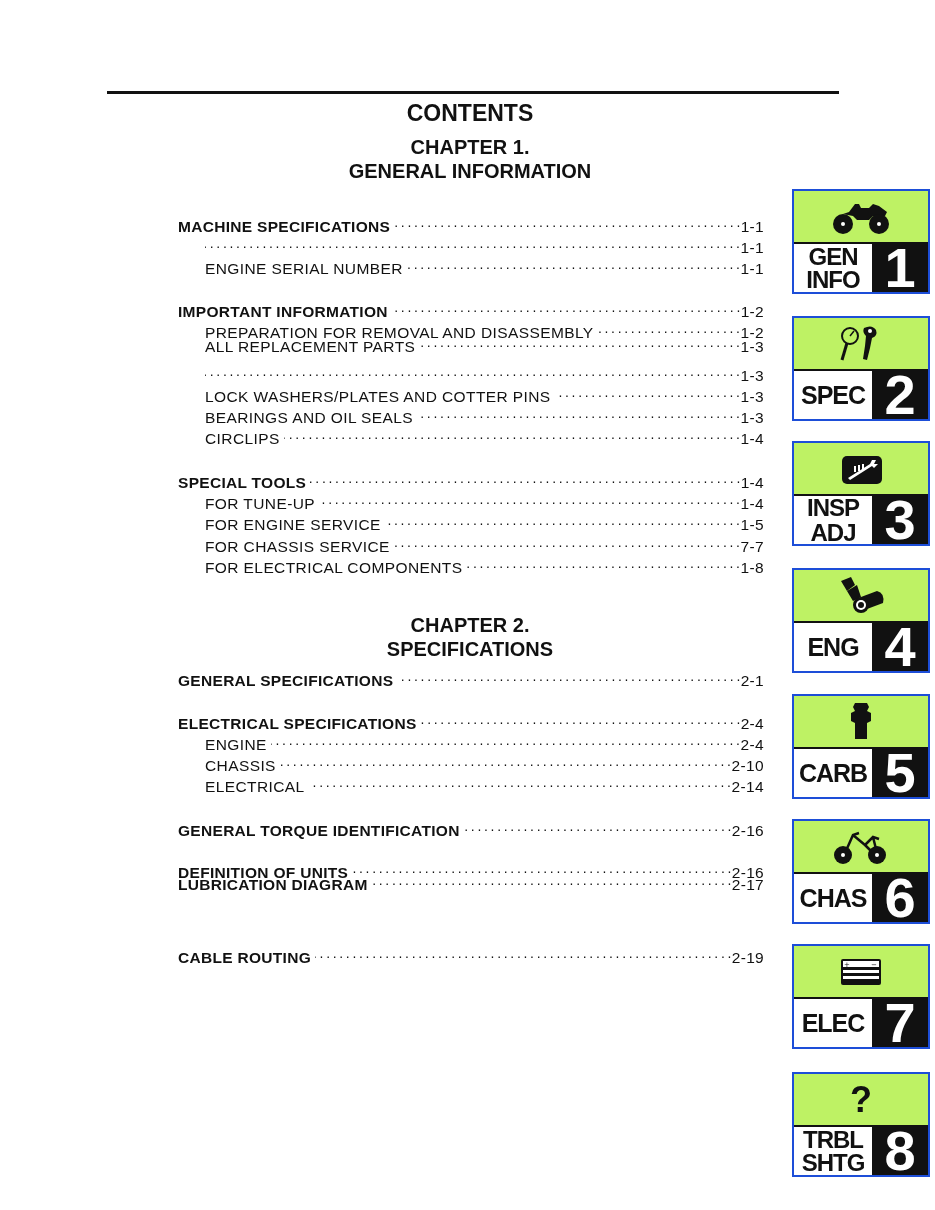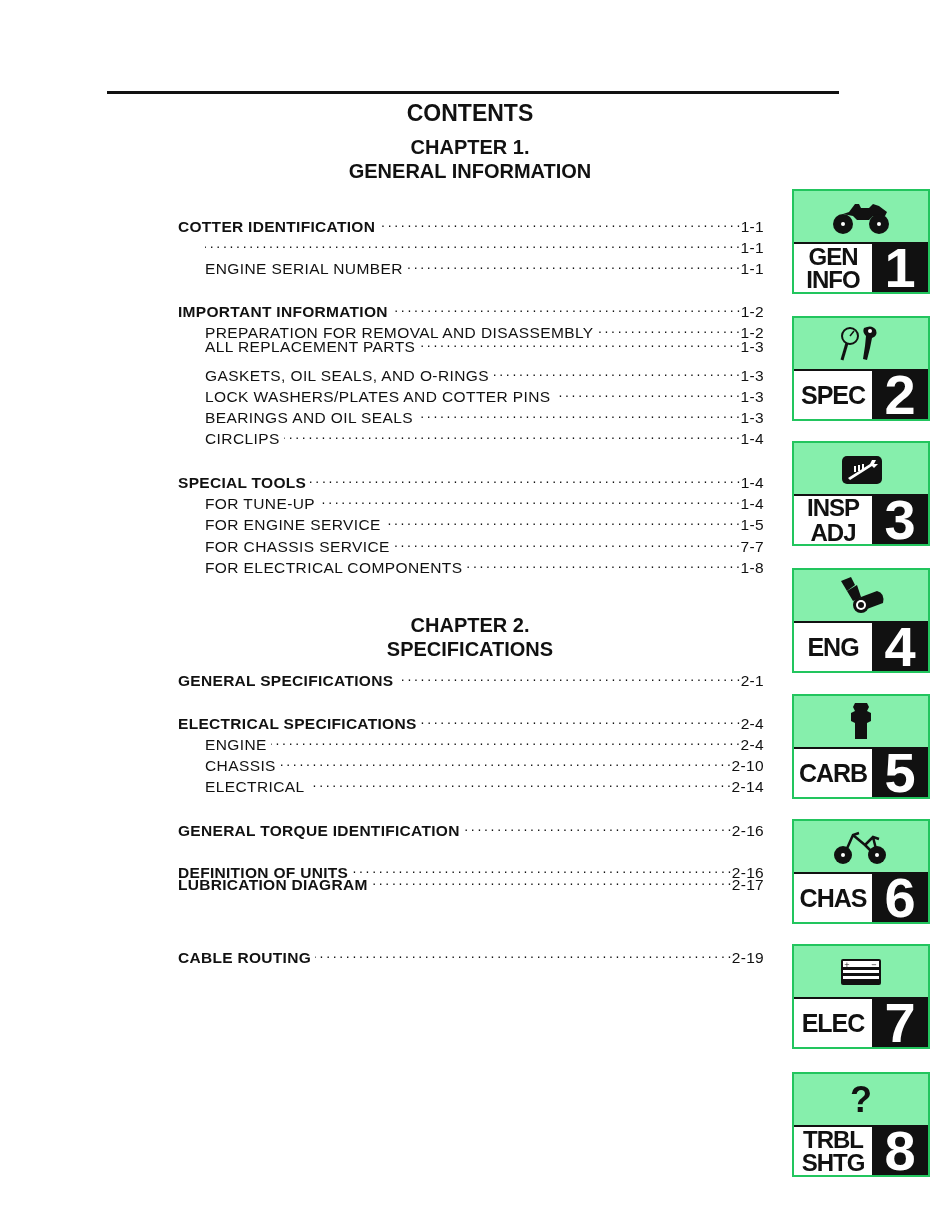--- a/index.html
+++ b/index.html
@@ -16,21 +16,21 @@
   .toc-row { position: absolute; left: 178px; width: 586px; height: 20px; display: flex;
              align-items: baseline; font-size: 15.5px; line-height: 20px; white-space: nowrap; }
   .toc-row.sub { left: 205px; width: 559px; font-weight: normal; letter-spacing: 0.4px; }
   .toc-row.main { font-weight: bold; letter-spacing: 0.3px; }
   .toc-row .label { flex: 0 0 auto; padding-right: 4px; }
   .toc-row .dots { flex: 1 1 auto; overflow: hidden; position: relative; height: 20px; }
   .toc-row .dots::after { content: ". . . . . . . . . . . . . . . . . . . . . . . . . . . . . . . . . . . . . . . . . . . . . . . . . . . . . . . . . . . . . . . . . . . . . . . . . . . . . . . . . . . . . . . . . . . . . . . . . . . . . . .";
         position: absolute; right: 0; top: 0; font-weight: normal; letter-spacing: -0.6px; font-size: 14px; }
   .toc-row .page { flex: 0 0 auto; font-weight: normal; padding-left: 1px; }
 
-  .tab { position: absolute; left: 792px; width: 138px; height: 105px; border: 2px solid #22c55e; box-sizing: border-box; background: #86efac; }
+  .tab { position: absolute; left: 792px; width: 138px; height: 105px; border: 2px solid #1d4ed8; box-sizing: border-box; background: #bef264; }
   .tab .icon-area { position: absolute; left: 0; top: 0; right: 0; height: 51px; display: flex; align-items: center; justify-content: center; }
   .tab .label-area { position: absolute; left: 0; top: 51px; bottom: 0; width: 78px; border-top: 2px solid #111; background: #fff;
         display: flex; flex-direction: column; justify-content: center; align-items: center; }
   .tab .label-area span { font-weight: bold; font-size: 25px; line-height: 24px; letter-spacing: -1px; color: #111; }
   .tab .label-area.two span { font-size: 24px; line-height: 23px; }
   .tab .num-area { position: absolute; left: 78px; right: 0; top: 51px; bottom: 0; background: #111; color: #fff;
         display: flex; align-items: center; justify-content: center; font-weight: bold; font-size: 56px; }
   .tab .label-area .divline { width: 100%; height: 1px; background: #111; margin: 1px 0; }
   .tab .num-area span { color: #fff; }
 </style>
@@ -39,21 +39,21 @@
 
 <div class="top-rule"></div>
 
 <div class="title t-contents">CONTENTS</div>
 <div class="title t-ch1a">CHAPTER 1.</div>
 <div class="title t-ch1b">GENERAL INFORMATION</div>
 <div class="title t-ch2a">CHAPTER 2.</div>
 <div class="title t-ch2b">SPECIFICATIONS</div>
 
 <div class="toc-row main" style="top:212px">
-    <span class="label">COTTER IDENTIFICATION</span>
+    <span class="label">MACHINE SPECIFICATIONS</span>
     <span class="dots"></span>
     <span class="page">1-1</span>
   </div>
 <div class="toc-row sub" style="top:233px">
     <span class="dots"></span>
     <span class="page">1-1</span>
   </div>
 <div class="toc-row sub" style="top:254px">
     <span class="label">ENGINE SERIAL NUMBER</span>
     <span class="dots"></span>
@@ -69,21 +69,20 @@
     <span class="label">PREPARATION FOR REMOVAL AND DISASSEMBLY</span>
     <span class="dots"></span>
     <span class="page">1-2</span>
   </div>
 <div class="toc-row sub" style="top:332px">
     <span class="label">ALL REPLACEMENT PARTS</span>
     <span class="dots"></span>
     <span class="page">1-3</span>
   </div>
 <div class="toc-row sub" style="top:361px">
-    <span class="label">GASKETS, OIL SEALS, AND O-RINGS</span>
     <span class="dots"></span>
     <span class="page">1-3</span>
   </div>
 <div class="toc-row sub" style="top:382px">
     <span class="label">LOCK WASHERS/PLATES AND COTTER PINS</span>
     <span class="dots"></span>
     <span class="page">1-3</span>
   </div>
 <div class="toc-row sub" style="top:403px">
     <span class="label">BEARINGS AND OIL SEALS</span>

